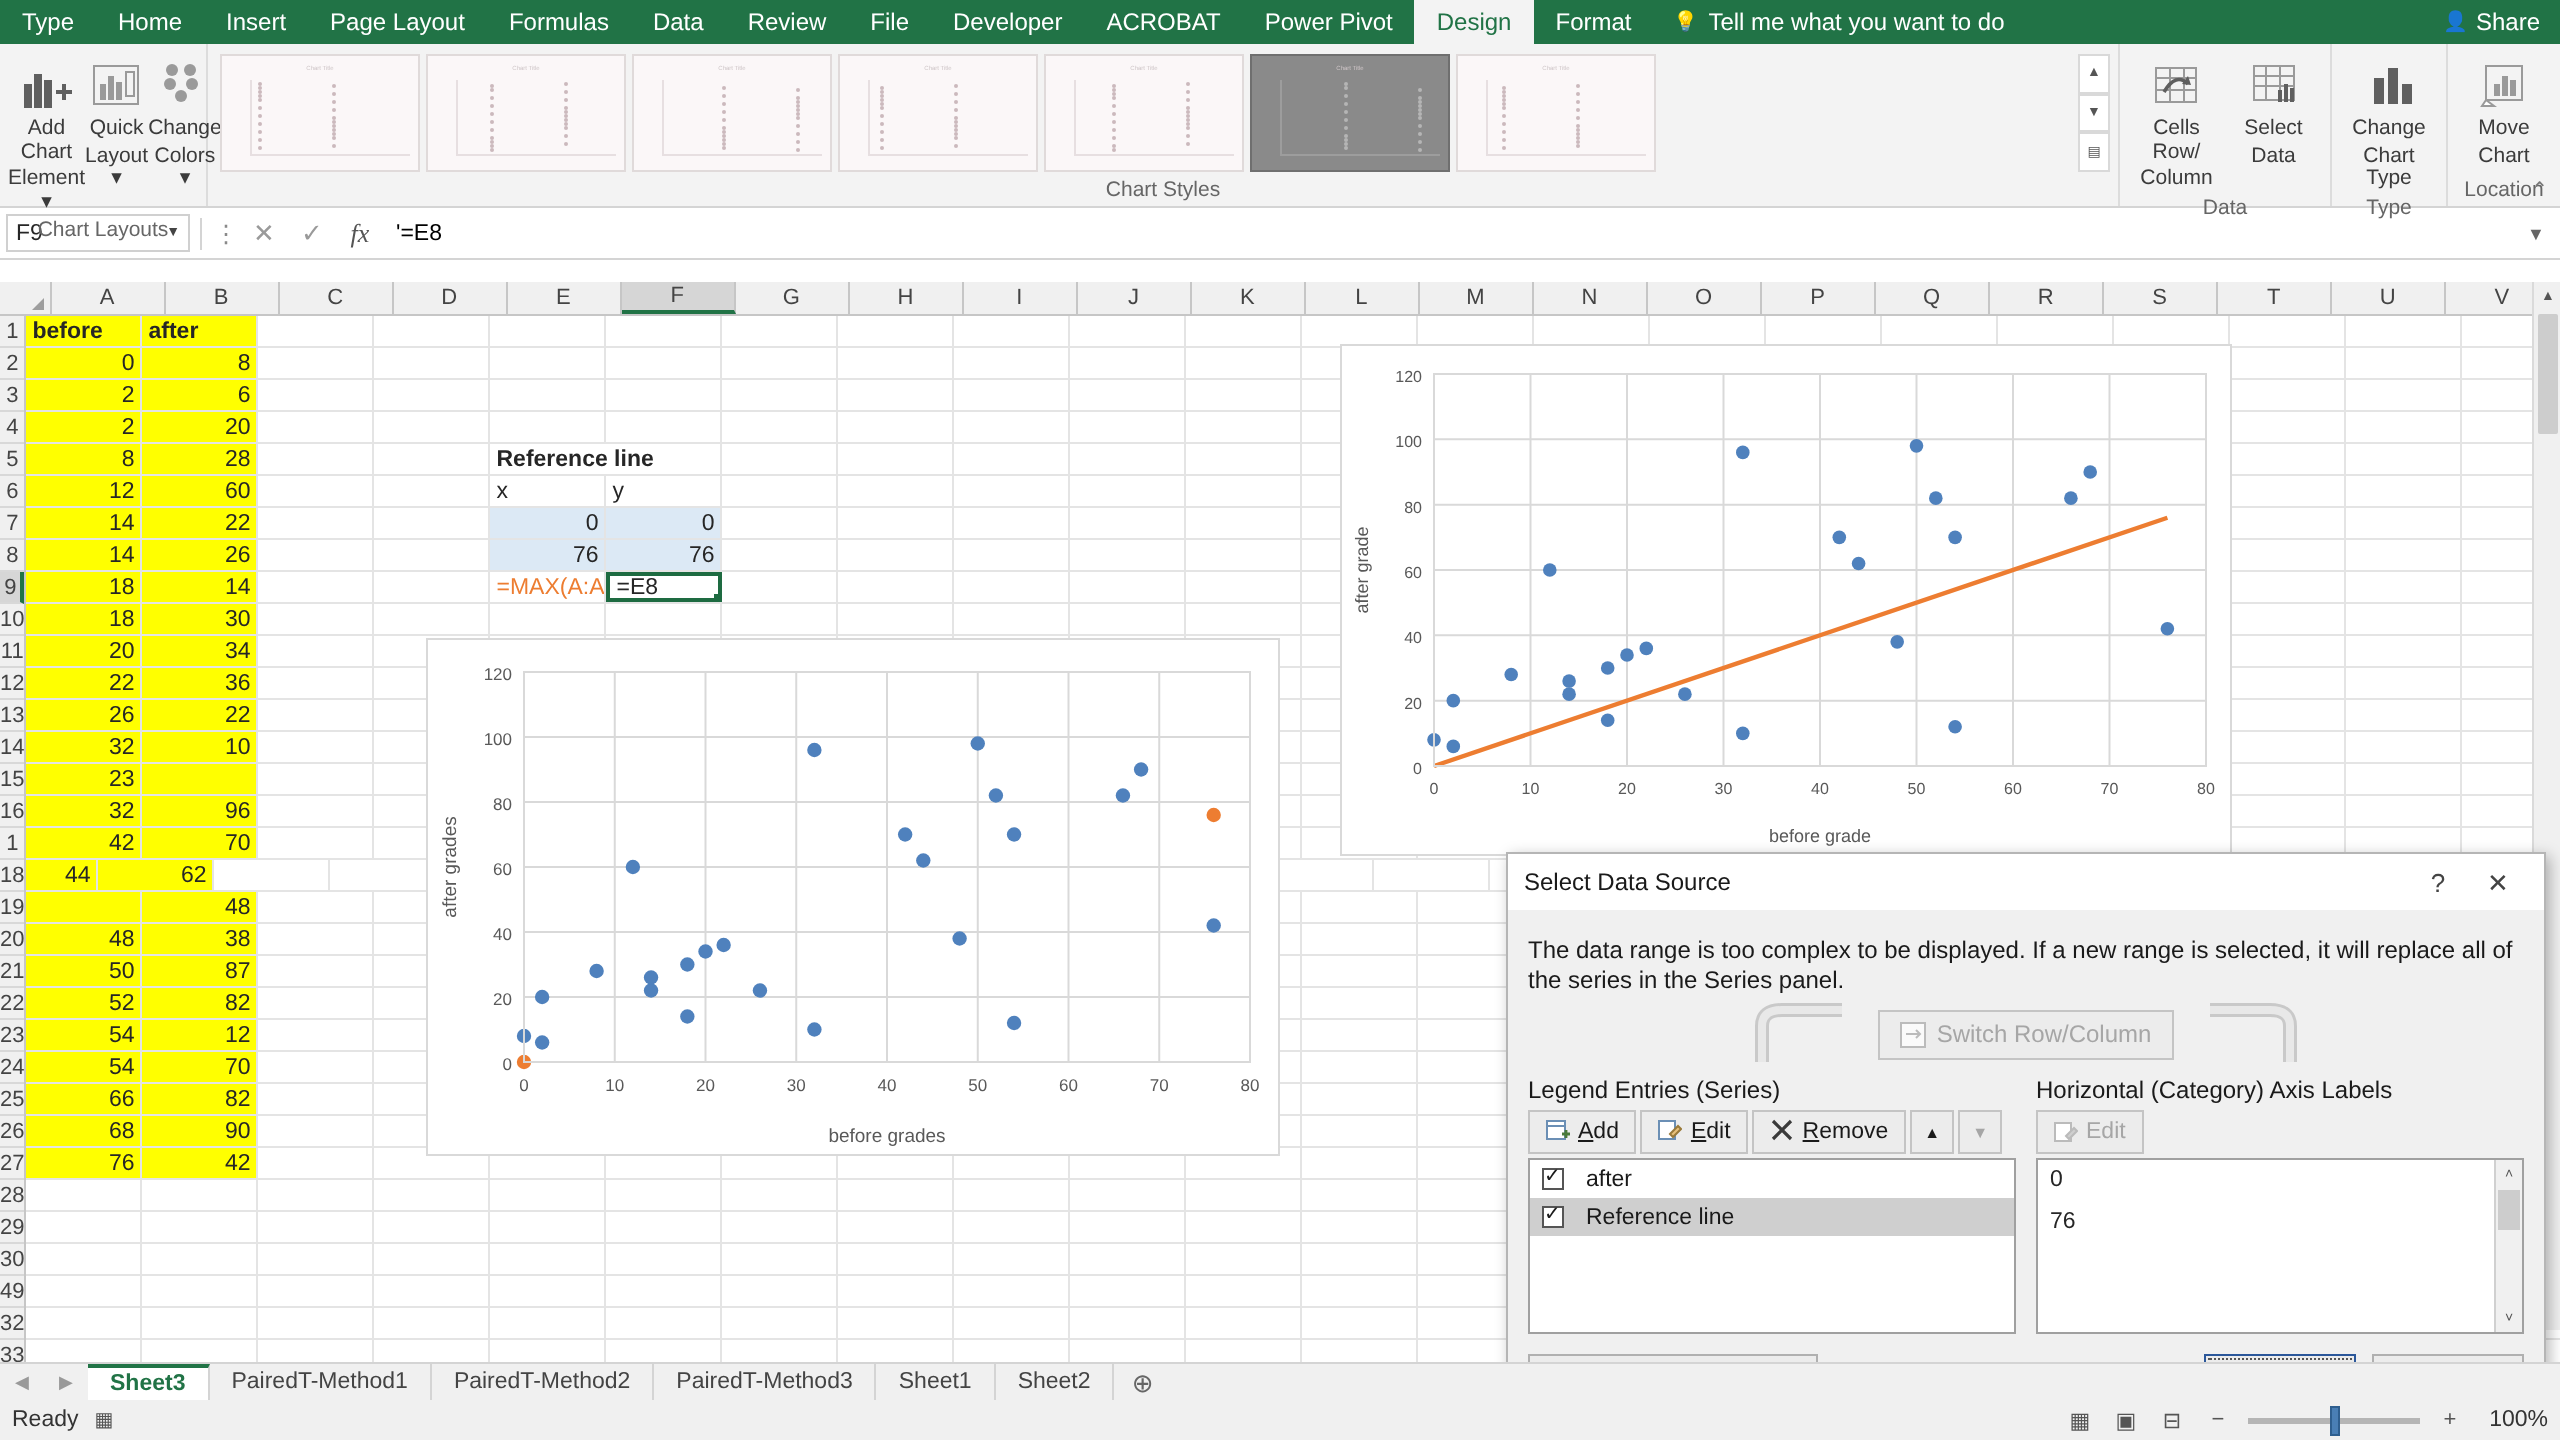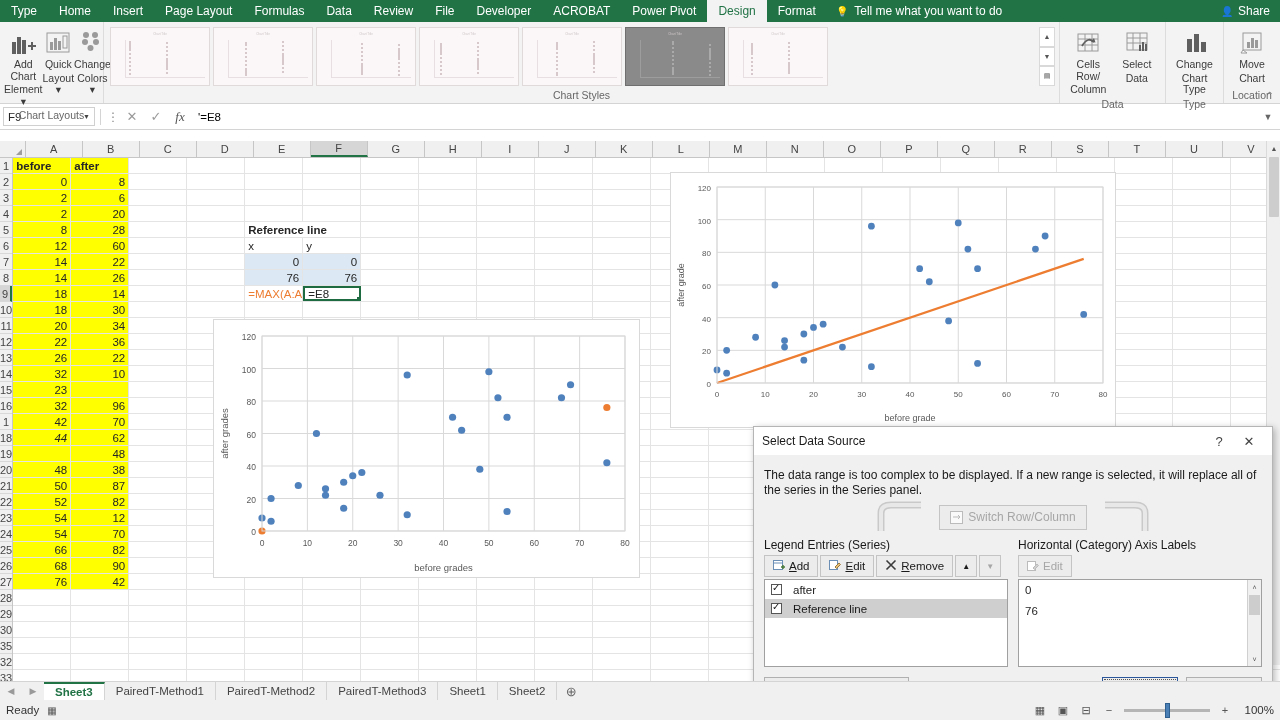--- a/index.html
+++ b/index.html
@@ -611,21 +611,21 @@
         <div class="rh">21</div>
         <div class="rh">22</div>
         <div class="rh">23</div>
         <div class="rh">24</div>
         <div class="rh">25</div>
         <div class="rh">26</div>
         <div class="rh">27</div>
         <div class="rh">28</div>
         <div class="rh">29</div>
         <div class="rh">30</div>
-        <div class="rh">35</div>
+        <div class="rh">49</div>
         <div class="rh">32</div>
         <div class="rh">33</div>
       </div>
     <div id="cells">
         <div class="grow">
           <div class="cell hl bold" style="width: 58px;">before</div>
           <div class="cell hl bold" style="width: 58px;">after</div>
           <div class="cell" style="width: 58px;"></div>
           <div class="cell" style="width: 58px;"></div>
           <div class="cell" style="width: 58px;"></div>
@@ -1024,21 +1024,21 @@
           <div class="cell" style="width: 58px;"></div>
           <div class="cell" style="width: 58px;"></div>
           <div class="cell" style="width: 58px;"></div>
           <div class="cell" style="width: 58px;"></div>
           <div class="cell" style="width: 58px;"></div>
           <div class="cell" style="width: 58px;"></div>
           <div class="cell" style="width: 58px;"></div>
           <div class="cell" style="width: 58px;"></div>
         </div>
         <div class="grow">
-          <div class="cell num hl" style="width: 58px; font-style: italic;">44</div>
+          <div class="cell num hl" style="width: 36px;">44</div>
           <div class="cell num hl" style="width: 58px;">62</div>
           <div class="cell" style="width: 58px;"></div>
           <div class="cell" style="width: 58px;"></div>
           <div class="cell" style="width: 58px;"></div>
           <div class="cell" style="width: 58px;"></div>
           <div class="cell" style="width: 58px;"></div>
           <div class="cell" style="width: 58px;"></div>
           <div class="cell" style="width: 58px;"></div>
           <div class="cell" style="width: 58px;"></div>
           <div class="cell" style="width: 58px;"></div>

